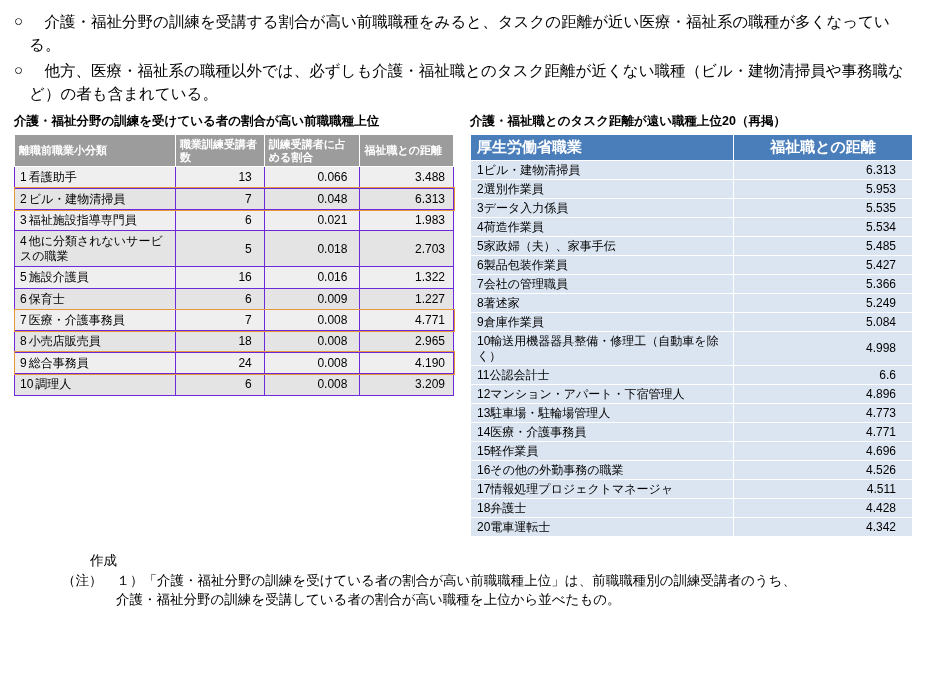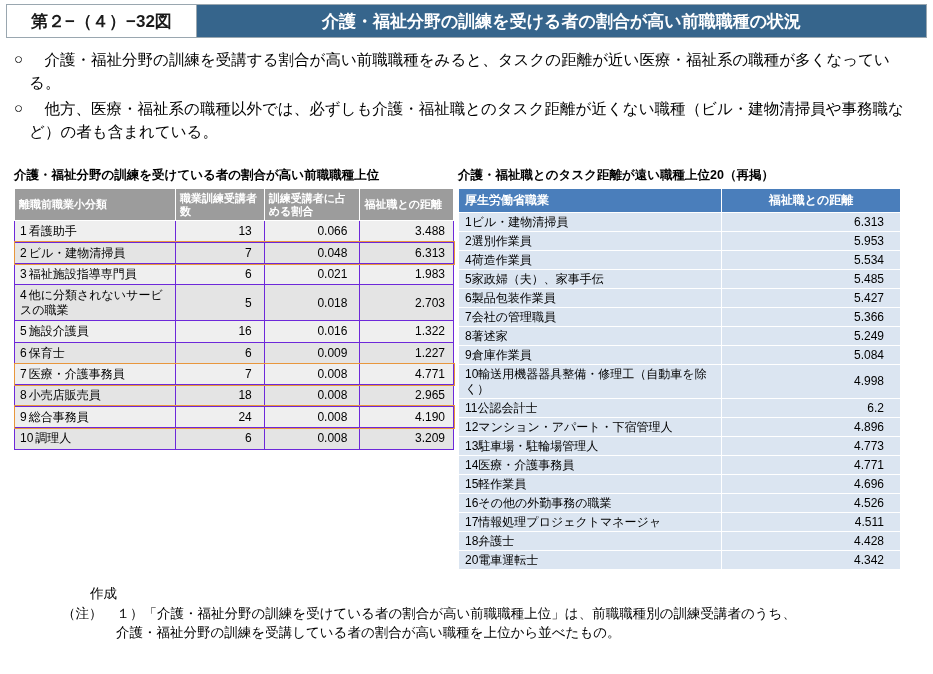--- a/index.html
+++ b/index.html
@@ -71,24 +71,24 @@
     line-height: 1.5;
   }
   .bullet-text {
     flex: 1;
     text-indent: 1em;
   }
 
   
   .tables {
     position: relative;
-    margin-top: 24px;
+    margin-top: 8px;
     padding: 0 14px;
     display: flex;
-    gap: 4px;
+    gap: 16px;
   }
   .tbl-block {
     position: relative;
   }
   .tbl-left-block { width: 440px; }
   .tbl-right-block { width: 443px; }
 
   .tbl-caption {
     font-size: 12.5px;
     font-weight: bold;
@@ -127,21 +127,21 @@
   .t-left tr.alt td { background: #e4e4e4; }
   .t-left td.name { text-align: left; }
   .t-left td.num { text-align: right; padding-right: 12px; }
   .t-left td.dist { text-align: right; padding-right: 8px; }
   .t-left td.name .rowno { margin-right: 2px; }
 
   
   .t-right th {
     background: #4a7ebb;
     color: #ffffff;
-    font-size: 12px;
+    font-size: 15px;
     font-weight: bold;
     padding: 3px 6px;
     border: 1px solid #ffffff;
   }
   .t-right th.r0 { width: 250px; text-align: left; }
   .t-right th.r1 { text-align: center; }
   .t-right td {
     border: 1px solid #ffffff;
     padding: 1.5px 6px;
     font-size: 12px;
@@ -170,24 +170,20 @@
   .note-body { flex: 1; }
   .indent1 { padding-left: 42px; }
   .indent2 { padding-left: 70px; }
   .indent3 { padding-left: 96px; }
 </style>
 </head>
 <body>
 
 <div class="page">
 
-  <div class="header">
-    <div class="header-figno">第２−（４）−32図</div>
-    <div class="header-title">介護・福祉分野の訓練を受ける者の割合が高い前職職種の状況</div>
-  </div>
 
   <div class="bullets">
     <div class="bullet-row">
       <span class="bullet-mark">○</span>
       <span class="bullet-text">介護・福祉分野の訓練を受講する割合が高い前職職種をみると、タスクの距離が近い医療・福祉系の職種が多くなっている。</span>
     </div>
     <div class="bullet-row">
       <span class="bullet-mark">○</span>
       <span class="bullet-text">他方、医療・福祉系の職種以外では、必ずしも介護・福祉職とのタスク距離が近くない職種（ビル・建物清掃員や事務職など）の者も含まれている。</span>
     </div>
@@ -288,20 +284,24 @@
         <tbody id="right-body">
             <tr>
               <td class="name"><span class="rowno">1</span>ビル・建物清掃員</td>
               <td class="val">6.313</td>
             </tr>
             <tr>
               <td class="name"><span class="rowno">2</span>選別作業員</td>
               <td class="val">5.953</td>
             </tr>
             <tr>
+              <td class="name"><span class="rowno">3</span>データ入力係員</td>
+              <td class="val">5.535</td>
+            </tr>
+            <tr>
               <td class="name"><span class="rowno">4</span>荷造作業員</td>
               <td class="val">5.534</td>
             </tr>
             <tr>
               <td class="name"><span class="rowno">5</span>家政婦（夫）、家事手伝</td>
               <td class="val">5.485</td>
             </tr>
             <tr>
               <td class="name"><span class="rowno">6</span>製品包装作業員</td>
               <td class="val">5.427</td>
@@ -317,21 +317,21 @@
             <tr>
               <td class="name"><span class="rowno">9</span>倉庫作業員</td>
               <td class="val">5.084</td>
             </tr>
             <tr>
               <td class="name"><span class="rowno">10</span>輸送用機器器具整備・修理工（自動車を除く）</td>
               <td class="val">4.998</td>
             </tr>
             <tr>
               <td class="name"><span class="rowno">11</span>公認会計士</td>
-              <td class="val">6.2</td>
+              <td class="val">6.6</td>
             </tr>
             <tr>
               <td class="name"><span class="rowno">12</span>マンション・アパート・下宿管理人</td>
               <td class="val">4.896</td>
             </tr>
             <tr>
               <td class="name"><span class="rowno">13</span>駐車場・駐輪場管理人</td>
               <td class="val">4.773</td>
             </tr>
             <tr>

